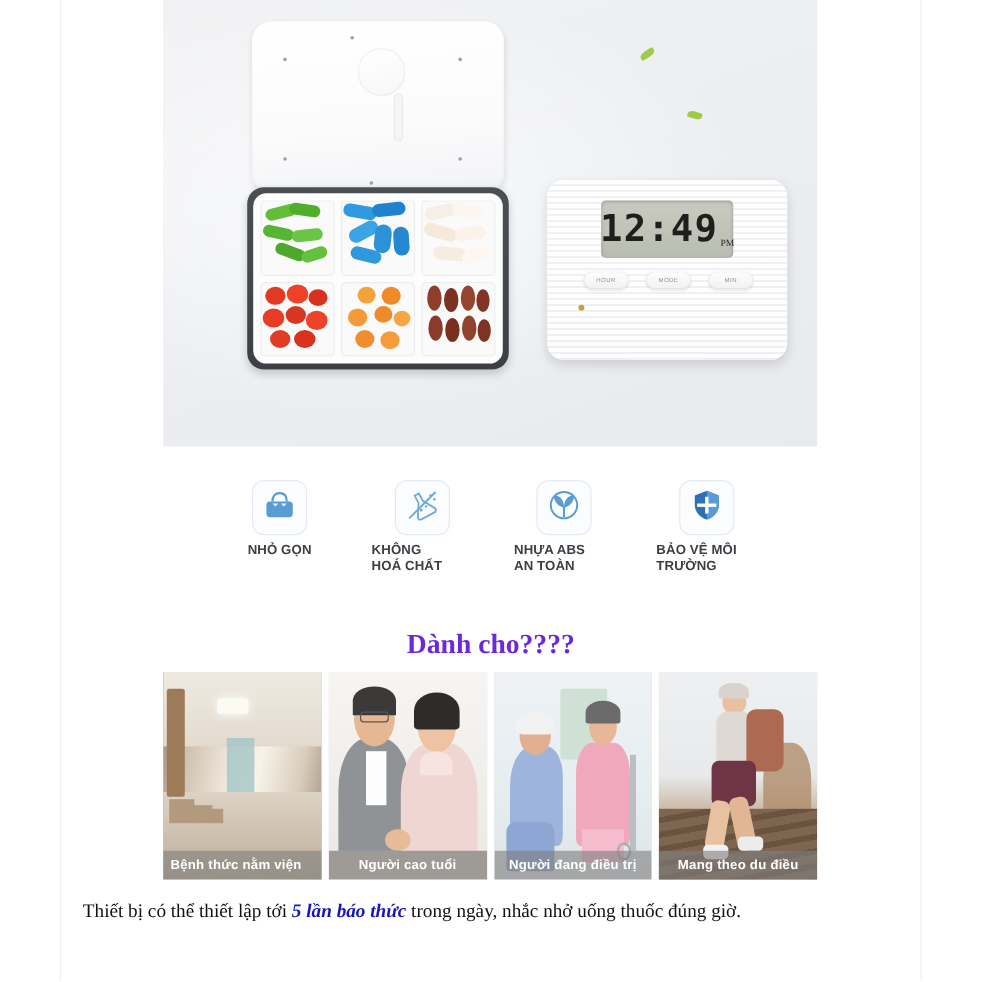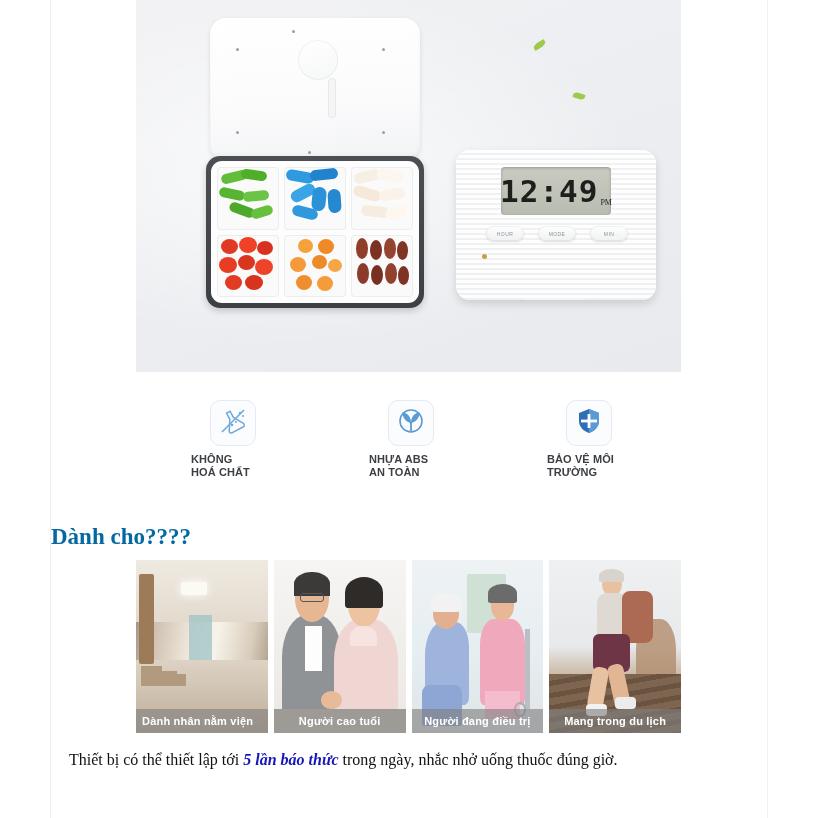--- a/index.html
+++ b/index.html
@@ -144,22 +144,23 @@
     position: absolute; left: 598px; top: 503px;
     display: flex; align-items: center; gap: 6px;
   }
   .brand-text { font-family: "DejaVu Sans Mono", monospace; line-height: 11px; }
   .brand-l1 { font-size: 10px; font-weight: bold; font-style: italic; color: #b4785d; letter-spacing: 1.5px; }
   .brand-l2 { font-size: 10px; font-weight: bold; color: #b4785d; letter-spacing: 1px; }
 
   
   .heading {
     position: absolute; left: 0; top: 524px; width: 716px;
+    text-align: center;
     font-family: "Liberation Serif", serif;
-    font-size: 23px; font-weight: bold; color: #0369a1;
+    font-size: 23px; font-weight: bold; color: #6d28d9;
   }
 
   
   .thumbs {
     position: absolute; left: 85px; top: 560px; width: 545px; height: 173px;
     display: flex; gap: 6px;
   }
   .thumb { position: relative; flex: 1; overflow: hidden; background: #ddd; }
   .thumb-caption {
     position: absolute; left: 0; right: 0; bottom: 0; height: 24px;
@@ -298,20 +299,33 @@
           <div class="dev-btn">MIN</div>
         </div>
         <div class="led"></div>
         <div class="dev-foot"></div>
       </div>
     </div>
 
     <div class="features">
 
 
+      <div class="feature f2">
+        <div class="feature-icon-box">
+          <span>
+            <svg width="28" height="26" viewBox="0 0 28 26">
+              <path d="M8 10 C8 5 10.5 3 14 3 C17.5 3 20 5 20 10" fill="none" stroke="#5b9bd5" stroke-width="1.8"></path>
+              <rect x="3" y="10" width="22" height="13" rx="3" fill="#5b9bd5"></rect>
+              <path d="M8 11.5 L10.5 14 L13 11.5" fill="#ffffff" opacity=".85"></path>
+              <path d="M15 11.5 L17.5 14 L20 11.5" fill="#ffffff" opacity=".85"></path>
+            </svg>
+          </span>
+        </div>
+        <div class="feature-label">NHỎ GỌN</div>
+      </div>
 
       <div class="feature f3">
         <div class="feature-icon-box">
           <span>
             <svg width="28" height="28" viewBox="0 0 28 28">
               <path d="M12 4 L16 4 L16 11 L22 21 A2 2 0 0 1 20 24 L8 24 A2 2 0 0 1 6 21 L12 11 Z" fill="none" stroke="#6ea8dc" stroke-width="1.5" transform="rotate(-28 14 14)"></path>
               <circle cx="13" cy="18" r="1.3" fill="#6ea8dc"></circle>
               <circle cx="17" cy="15" r="1" fill="#6ea8dc"></circle>
               <circle cx="21" cy="6" r="1.2" fill="#6ea8dc"></circle>
               <circle cx="24" cy="9" r="1" fill="#6ea8dc"></circle>
@@ -362,21 +376,21 @@
       <div class="thumb t1">
         <div class="t1-art"></div>
         <div class="t1-ceil"></div>
         <div class="t1-light"></div>
         <div class="t1-vanish"></div>
         <div class="t1-floor"></div>
         <div class="t1-door"></div>
         <div class="t1-chair" style="left:4%;width:16%;height:12%"></div>
         <div class="t1-chair" style="left:19%;width:12%;height:9%"></div>
         <div class="t1-chair" style="left:29%;width:9%;height:7%"></div>
-        <div class="thumb-caption">Dành nhân nằm viện</div>
+        <div class="thumb-caption">Bệnh thức nằm viện</div>
       </div>
 
       <div class="thumb t2">
         <div class="t2-art"></div>
 
         <div class="t2-body" style="left:6%;top:32%;width:46%;height:62%;background:#8f9396"></div>
         <div class="t2-p" style="left:16%;top:9%;width:26%;height:27%;background:#e5b893"></div>
         <div class="t2-p" style="left:15%;top:7%;width:28%;height:14%;background:#3c3a38;border-radius:50% 50% 0 0"></div>
         <div style="position:absolute;left:20%;top:19%;width:18%;height:5%;border:1.4px solid #555;border-radius:3px"></div>
         <div style="position:absolute;left:24%;top:38%;width:13%;height:26%;background:#fdfdfd"></div>
@@ -416,20 +430,20 @@
 
         <div style="position:absolute;left:40%;top:8%;width:15%;height:13%;background:#e8c2a0;border-radius:50%"></div>
         <div style="position:absolute;left:38%;top:5%;width:19%;height:8%;background:#d8d3cc;border-radius:50% 50% 10% 10%"></div>
         <div style="position:absolute;left:36%;top:19%;width:24%;height:26%;background:#ded9d2;border-radius:10px 10px 4px 4px"></div>
         <div style="position:absolute;left:55%;top:18%;width:24%;height:30%;background:#ad6a52;border-radius:8px"></div>
         <div style="position:absolute;left:33%;top:43%;width:28%;height:22%;background:#6e3546;border-radius:6px"></div>
         <div style="position:absolute;left:31%;top:62%;width:12%;height:24%;background:#e8c2a0;border-radius:6px;transform:rotate(10deg)"></div>
         <div style="position:absolute;left:47%;top:60%;width:12%;height:26%;background:#e2b694;border-radius:6px;transform:rotate(-12deg)"></div>
         <div style="position:absolute;left:28%;top:83%;width:16%;height:7%;background:#f2f2f2;border-radius:4px"></div>
         <div style="position:absolute;left:50%;top:79%;width:16%;height:7%;background:#ececec;border-radius:4px"></div>
-        <div class="thumb-caption">Mang trong du lịch</div>
+        <div class="thumb-caption">Mang theo du điều</div>
       </div>
     </div>
 
     <p class="para"><span>Thiết bị có thể thiết lập tới </span><span class="hl">5 lần báo thức</span><span> trong ngày, nhắc nhở uống thuốc đúng giờ.</span></p>
 
   </div>
 </div>
 
 </body></html>

